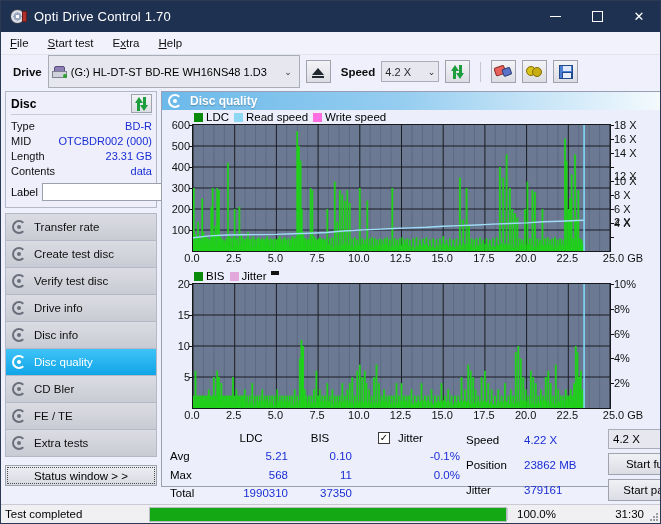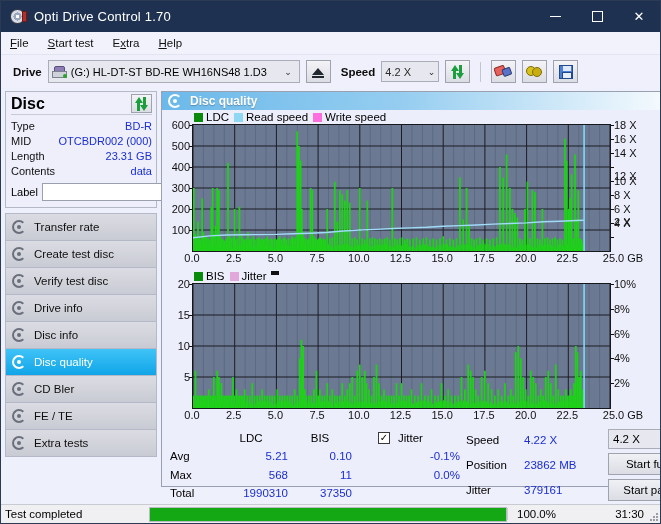--- a/index.html
+++ b/index.html
@@ -51,21 +51,21 @@
   .menubar span { font-size:11.5px; }
   .menubar u { text-decoration:underline; }
 
   
   .toolbar {
     height:33px; background:#eff0fb; display:flex; align-items:center;
     padding:0 6px 0 12px; gap:6px;
   }
   .lbl-bold { font-weight:bold; font-size:11.5px; color:#0c0c0c; }
   .drive-combo {
-    flex:0 0 252px; height:23px; background:#e6e7ef; border:1px solid #a9adb8;
+    flex:0 0 252px; height:33px; background:#e6e7ef; border:1px solid #a9adb8;
     display:flex; align-items:center; padding:0 2px 0 3px; gap:4px; font-size:11px;
   }
   .drive-combo .dtxt { white-space:nowrap; overflow:hidden; }
   .drive-combo .caret { margin-left:auto; margin-right:5px; color:#333; font-size:9px; }
   .mini-drive {
     width:15px; height:12px; position:relative; flex:0 0 15px;
   }
   .mini-drive .body { position:absolute; left:0; bottom:0; width:15px; height:7px; background:#cfd2da; border:1px solid #7d8291; }
   .mini-drive .top { position:absolute; left:2px; top:0; width:11px; height:6px; background:#8d7fb5; border:1px solid #5a4f7a; border-radius:2px 2px 0 0;}
   .mini-drive .grn { position:absolute; right:0px; bottom:0px; width:4px; height:4px; background:#29a329; border-radius:50%; }
@@ -102,21 +102,21 @@
   .ic-save .sh { position:absolute; left:3px; top:0; width:8px; height:5px; background:#dfe9fb; }
   .ic-save .lb { position:absolute; left:2px; bottom:0; width:10px; height:6px; background:#e8eefb; border:1px solid #204a8d; border-bottom:none;}
 
   
   .body-wrap { display:flex; height:399px; }
 
   
   .left { width:159px; flex:0 0 159px; padding:3px 3px 0 4px; }
   .disc-box { border:1px solid #b5b8c6; background:#eeeffb; padding:2px 4px 5px 5px; }
   .disc-head { display:flex; align-items:center; height:19px; }
-  .disc-head .t { font-weight:bold; font-size:16px; }
+  .disc-head .t { font-weight:bold; font-size:12px; }
   .disc-head .btn { margin-left:auto; width:21px;height:19px; background:linear-gradient(#f4f4f7,#dcdde4); border:1px solid #9ea3ae; display:flex;align-items:center;justify-content:center;}
   .disc-sep { height:1px; background:#c8cad6; margin:1px 0 3px 0; }
   .row { display:flex; height:15px; align-items:center; font-size:11px; }
   .row .k { color:#111; }
   .row .v { margin-left:auto; color:#1a2ed4; }
   .label-row { display:flex; align-items:center; margin-top:3px; gap:4px; }
   .label-input { flex:1; height:18px; background:#ffffff; border:1px solid #9aa0ae; }
   .cd-btn { width:23px;height:21px; background:linear-gradient(#f4f4f7,#dcdde4); border:1px solid #9ea3ae; display:flex;align-items:center;justify-content:center;}
   .cd-glyph{width:15px;height:15px;border-radius:50%;background:radial-gradient(circle at 50% 50%, #fbfbe0 0 20%, #b9b055 21% 40%, #ece58d 41% 80%, #9d9545 81% 100%);border:1px solid #6d6a33;}
 
@@ -375,20 +375,21 @@
         </div>
         <div class="nav-item">
           <span class="nav-ic">
               <i class="ring"></i>
               <i class="dot"></i>
             </span>
           <span>Extra tests</span>
         </div>
       </div>
 
+      <div class="status-win">Status window &gt; &gt;</div>
     </div>
 
     <div class="right">
       <div class="panel">
         <div class="panel-title">
           <span class="nav-ic">
               <i class="ring"></i>
               <i class="dot"></i>
             </span>
           <span>Disc quality</span>

